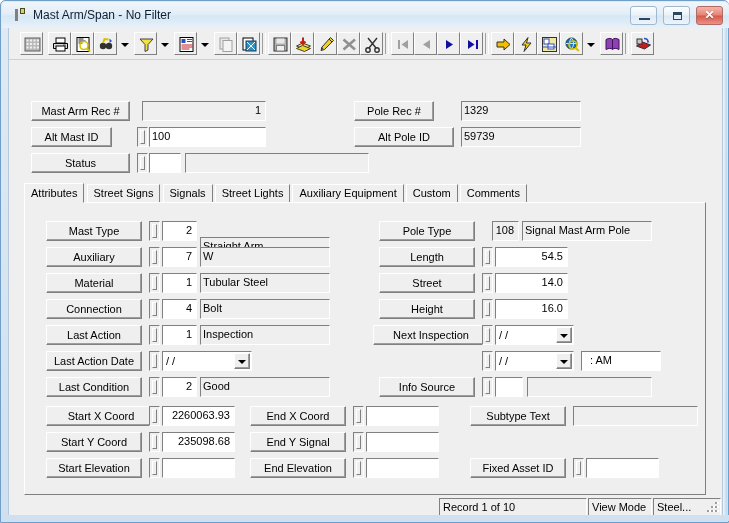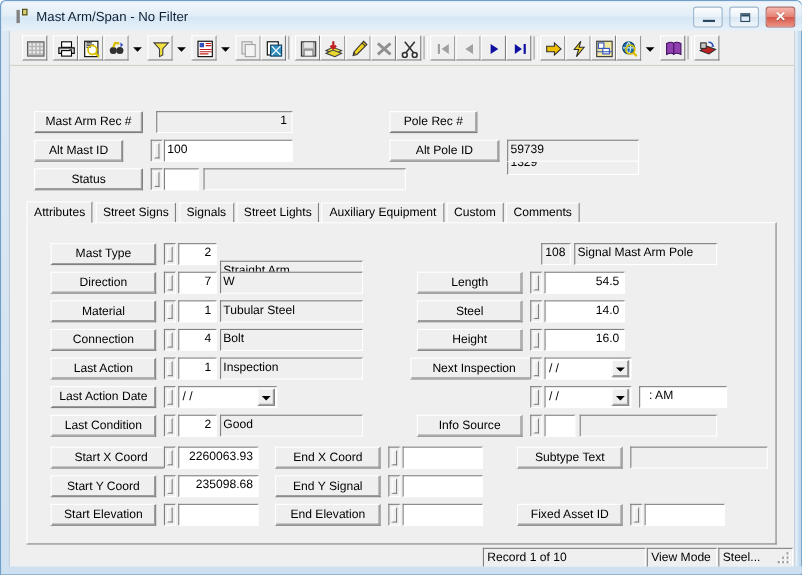--- a/index.html
+++ b/index.html
@@ -379,21 +379,21 @@
       <div class="fld" style="left:140px;top:99px;width:117px;">100</div>
 
       <div class="lbl" style="left:22px;top:125px;width:99px;">Status</div>
       <div class="spin" style="left:128px;top:125px;">
           <i></i>
         </div>
       <div class="fld" style="left:140px;top:125px;width:32px;"></div>
       <div class="fld ro" style="left:176px;top:125px;width:184px;"></div>
 
       <div class="lbl" style="left:345px;top:73px;width:80px;">Pole Rec #</div>
-      <div class="fld ro" style="left:452px;top:73px;width:120px;margin-top:38px;">1329</div>
+      <div class="fld ro" style="left:452px;top:73px;width:120px;">1329</div>
 
       <div class="lbl" style="left:345px;top:99px;width:100px;">Alt Pole ID</div>
       <div class="fld ro" style="left:452px;top:99px;width:120px;">59739</div>
     </div>
 
     <div class="tabstrip">
       <span class="tab active">Attributes</span>
       <span class="tab">Street Signs</span>
       <span class="tab">Signals</span>
       <span class="tab">Street Lights</span>
@@ -404,21 +404,21 @@
 
     <div class="tabpanel">
 
       <div class="lbl" style="left:21px;top:18px;width:96px;">Mast Type</div>
       <div class="spin" style="left:124px;top:18px;">
           <i></i>
         </div>
       <div class="fld right" style="left:137px;top:18px;width:35px;">2</div>
       <div class="fld ro" style="left:175px;top:18px;width:130px;margin-top:16px;">Straight Arm</div>
 
-      <div class="lbl" style="left:21px;top:44px;width:96px;">Direction</div>
+      <div class="lbl" style="left:21px;top:44px;width:96px;">Auxiliary</div>
       <div class="spin" style="left:124px;top:44px;">
           <i></i>
         </div>
       <div class="fld right" style="left:137px;top:44px;width:35px;">7</div>
       <div class="fld ro" style="left:175px;top:44px;width:130px;">W</div>
 
       <div class="lbl" style="left:21px;top:70px;width:96px;">Material</div>
       <div class="spin" style="left:124px;top:70px;">
           <i></i>
         </div>
@@ -448,30 +448,31 @@
         <span class="btn"></span>
       </div>
 
       <div class="lbl" style="left:21px;top:174px;width:96px;">Last Condition</div>
       <div class="spin" style="left:124px;top:174px;">
           <i></i>
         </div>
       <div class="fld right" style="left:137px;top:174px;width:35px;">2</div>
       <div class="fld ro" style="left:175px;top:174px;width:130px;">Good</div>
 
+      <div class="lbl" style="left:354px;top:18px;width:96px;">Pole Type</div>
       <div class="fld ro right" style="left:467px;top:18px;width:27px;">108</div>
       <div class="fld ro" style="left:497px;top:18px;width:130px;">Signal Mast Arm Pole</div>
 
       <div class="lbl" style="left:354px;top:44px;width:96px;">Length</div>
       <div class="spin" style="left:457px;top:44px;">
           <i></i>
         </div>
       <div class="fld right" style="left:470px;top:44px;width:73px;">54.5</div>
 
-      <div class="lbl" style="left:354px;top:70px;width:96px;">Steel</div>
+      <div class="lbl" style="left:354px;top:70px;width:96px;">Street</div>
       <div class="spin" style="left:457px;top:70px;">
           <i></i>
         </div>
       <div class="fld right" style="left:470px;top:70px;width:73px;">14.0</div>
 
       <div class="lbl" style="left:354px;top:96px;width:96px;">Height</div>
       <div class="spin" style="left:457px;top:96px;">
           <i></i>
         </div>
       <div class="fld right" style="left:470px;top:96px;width:73px;">16.0</div>

